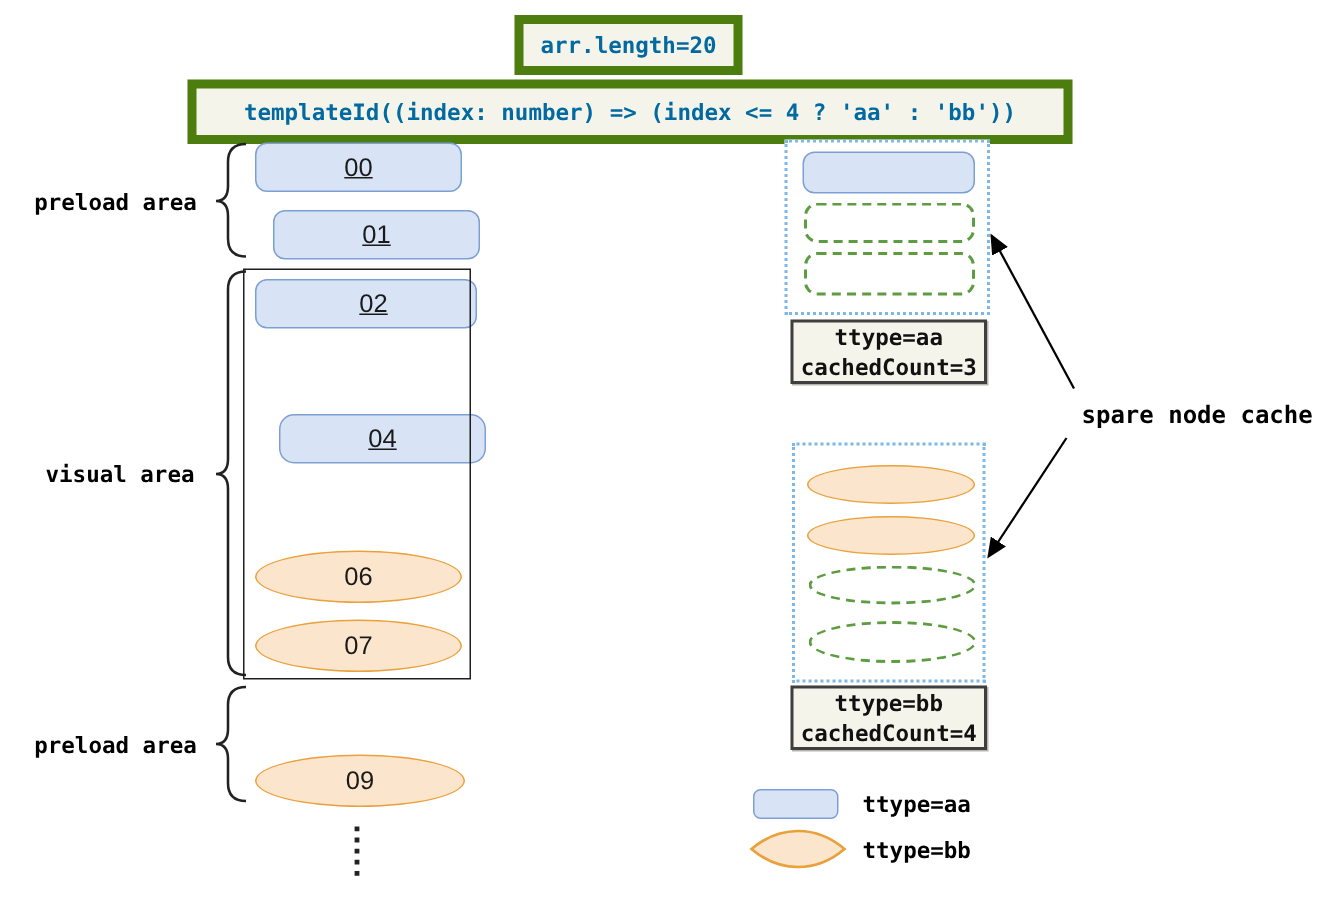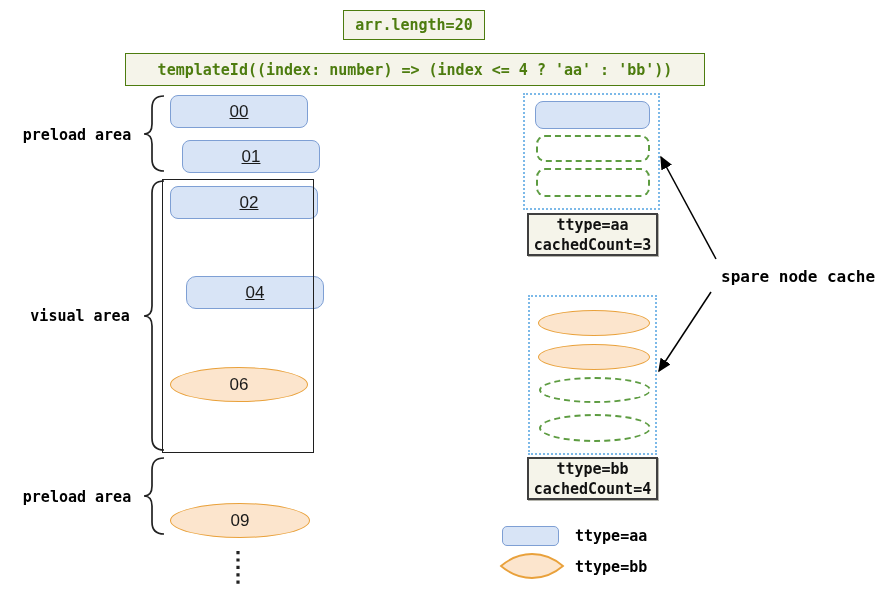--- a/index.html
+++ b/index.html
@@ -3,21 +3,21 @@
 <meta charset="utf-8">
 <style>
   html,body { margin:0; padding:0; background:#ffffff; }
   #canvas {
     position:relative; width:887px; height:598px; background:#ffffff;
     font-family:"DejaVu Sans Mono","Liberation Mono",monospace;
     overflow:hidden;
   }
   .abs { position:absolute; }
   .code-box {
-    background:#f5f4ea; border:1px solid #4d7c0f; color:#4d7c0f;
+    background:#f5f4ea; border:6px solid #4d7c0f; color:#0369a1;
     font-weight:bold; font-size:15px; display:flex;
     align-items:center; justify-content:center; white-space:pre;
   }
   .item {
     display:flex; align-items:center; justify-content:center;
     font-family:"Liberation Sans","DejaVu Sans",sans-serif;
     font-size:17px; color:#1a1a1a;
   }
   .rect-aa { background:#d8e4f6; border:1px solid #7e9fd4; border-radius:8px;text-decoration:underline; }
   .ellipse-bb { background:#fce5cd; border:1.5px solid #e9a13b; border-radius:50%; }
@@ -44,20 +44,21 @@
 <div id="canvas">
 
   <div class="abs code-box" style="left:343px; top:10px; width:140px; height:28px;">arr.length=20</div>
   <div class="abs code-box" style="left:125px; top:53px; width:578px; height:31px;">templateId((index: number) =&gt; (index &lt;= 4 ? 'aa' : 'bb'))</div>
 
   <div class="abs item rect-aa" style="left:170px; top:95px;  width:136px; height:31px;">00</div>
   <div class="abs item rect-aa" style="left:182px; top:140px; width:136px; height:31px;">01</div>
   <div class="abs item rect-aa" style="left:170px; top:186px; width:136px; height:31px;padding-left:10px;">02</div>
   <div class="abs item rect-aa" style="left:186px; top:276px; width:136px; height:31px;border-radius:10px;">04</div>
   <div class="abs item ellipse-bb" style="left:170px; top:367px; width:136px; height:33px;">06</div>
+  <div class="abs item ellipse-bb" style="left:170px; top:413px; width:136px; height:33px;">07</div>
   <div class="abs item ellipse-bb" style="left:170px; top:503px; width:138px; height:33px;">09</div>
 
   <div class="abs visual-frame" style="left:162px; top:179px; width:150px; height:272px;"></div>
 
   <div class="abs area-label" style="left:18px;  top:126px; width:118px;">preload area</div>
   <div class="abs area-label" style="left:24px;  top:307px; width:112px;">visual area</div>
   <div class="abs area-label" style="left:18px;  top:488px; width:118px;">preload area</div>
 
   <div class="abs cache-frame" style="left:523px; top:93px; width:133px; height:113px;"></div>
   <div class="abs rect-aa" style="left:535px; top:101px; width:113px; height:26px;"></div>

